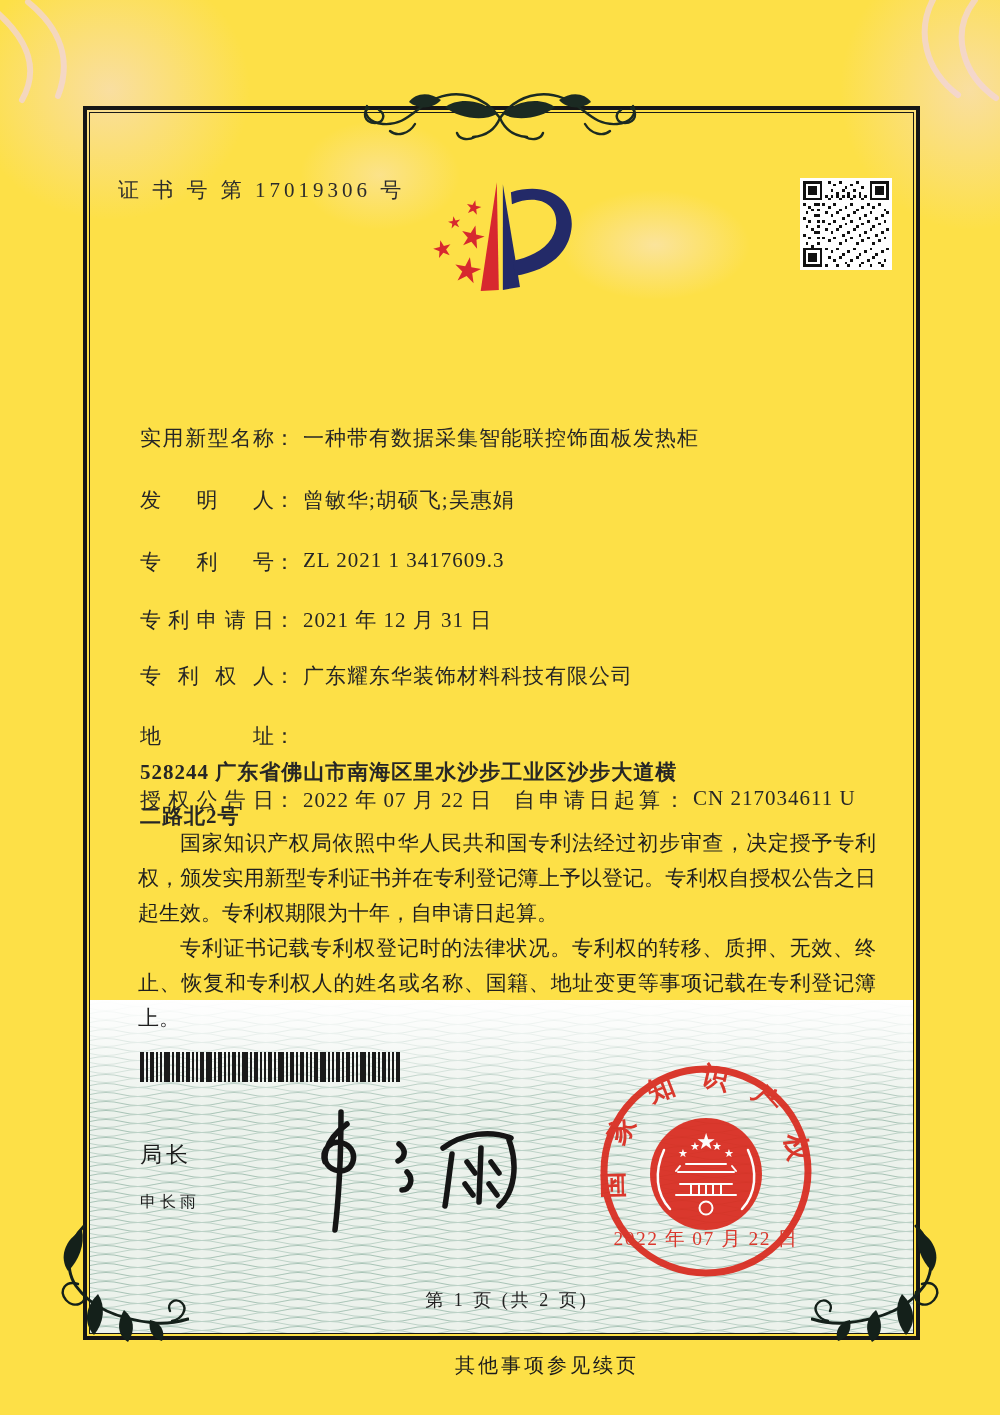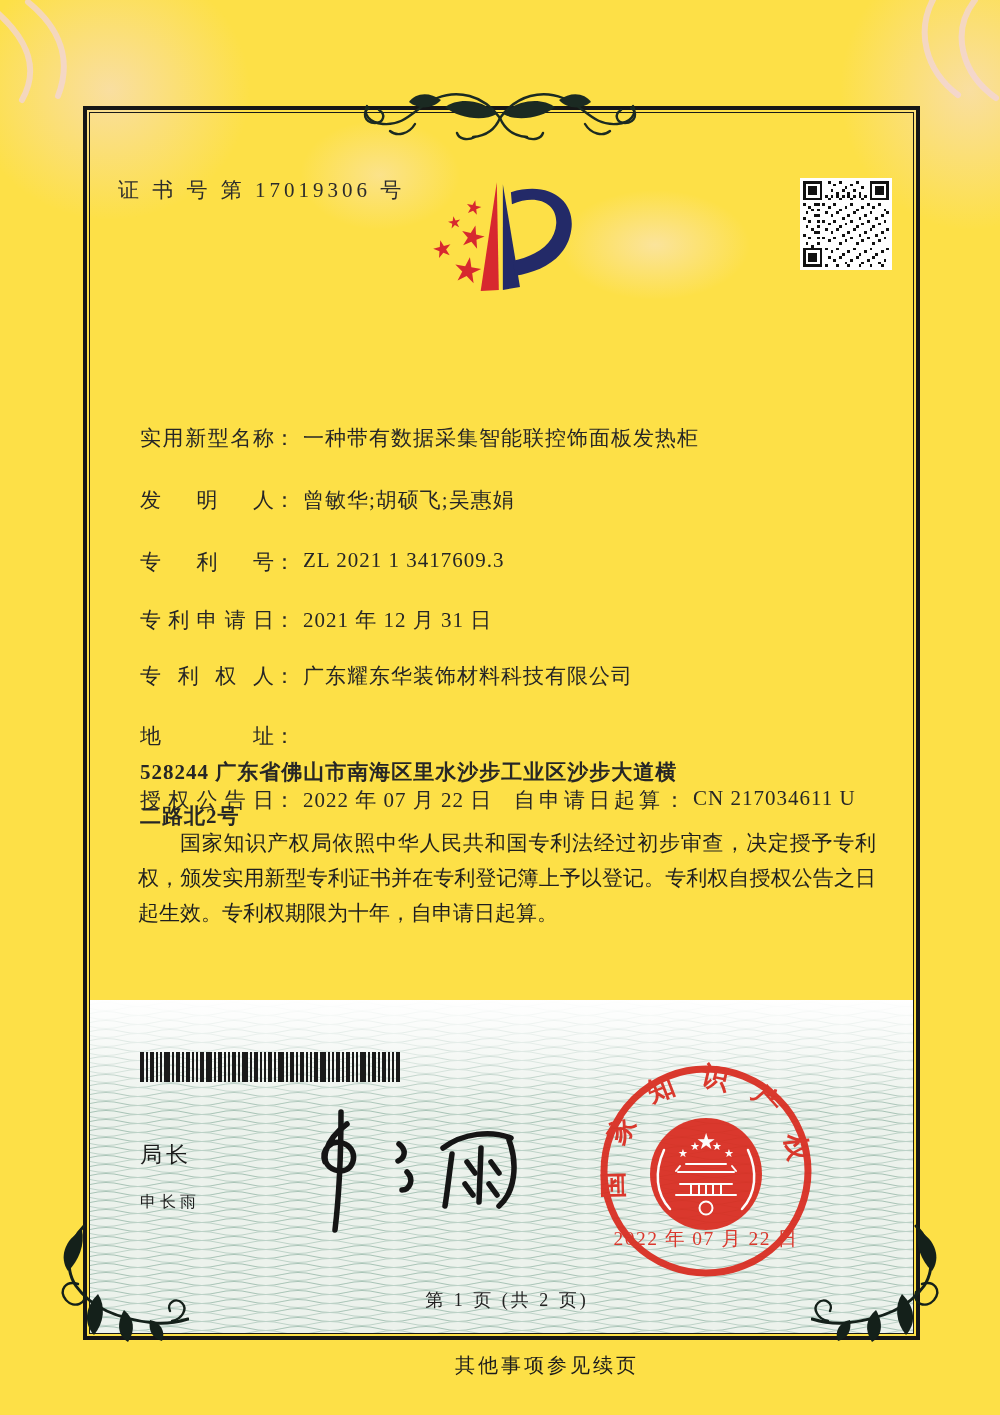--- a/index.html
+++ b/index.html
@@ -190,20 +190,21 @@
     <div class="frow" style="top:366px;width:740px">
       <span class="flabel">授权公告日</span><span class="fcolon">：</span><span class="fvalue">2022 年 07 月 22 日</span>
       <span class="grant-no">
         <span class="flabel2">自申请日起算</span><span class="fcolon">：</span><span class="fvalue">CN 217034611 U</span>
       </span>
     </div>
   </div>
 
   <div class="abs paras">
     <p>国家知识产权局依照中华人民共和国专利法经过初步审查，决定授予专利权，颁发实用新型专利证书并在专利登记簿上予以登记。专利权自授权公告之日起生效。专利权期限为十年，自申请日起算。</p>
+    <p>专利证书记载专利权登记时的法律状况。专利权的转移、质押、无效、终止、恢复和专利权人的姓名或名称、国籍、地址变更等事项记载在专利登记簿上。</p>
   </div>
 
   <svg class="abs barcode" width="262" height="30" viewBox="0 0 131 30" preserveAspectRatio="none" shape-rendering="crispEdges">
     <path fill="#1a1a1a" d="M0 0h2v30H0zM3 0h1v30H3zM5 0h2v30H5zM8 0h1v30H8zM10 0h1v30h-1zM12 0h3v30h-3zM16 0h1v30h-1zM18 0h2v30h-2zM21 0h1v30h-1zM23 0h2v30h-2zM26 0h1v30h-1zM28 0h1v30h-1zM30 0h2v30h-2zM33 0h3v30h-3zM37 0h1v30h-1zM39 0h2v30h-2zM42 0h1v30h-1zM44 0h1v30h-1zM46 0h2v30h-2zM49 0h1v30h-1zM51 0h3v30h-3zM55 0h1v30h-1zM57 0h2v30h-2zM60 0h1v30h-1zM62 0h1v30h-1zM64 0h2v30h-2zM67 0h1v30h-1zM69 0h3v30h-3zM73 0h1v30h-1zM75 0h2v30h-2zM78 0h1v30h-1zM80 0h2v30h-2zM83 0h1v30h-1zM85 0h1v30h-1zM87 0h2v30h-2zM90 0h3v30h-3zM94 0h1v30h-1zM96 0h1v30h-1zM98 0h2v30h-2zM101 0h1v30h-1zM103 0h2v30h-2zM106 0h1v30h-1zM108 0h1v30h-1zM110 0h3v30h-3zM114 0h1v30h-1zM116 0h2v30h-2zM119 0h1v30h-1zM121 0h2v30h-2zM124 0h1v30h-1zM126 0h1v30h-1zM128 0h2v30h-2z"></path>
   </svg>
 
   <div class="abs signer-role">局长</div>
   <div class="abs signer-name">申长雨</div>
 
   <svg class="abs signature" width="240" height="135" viewBox="0 0 240 135">

